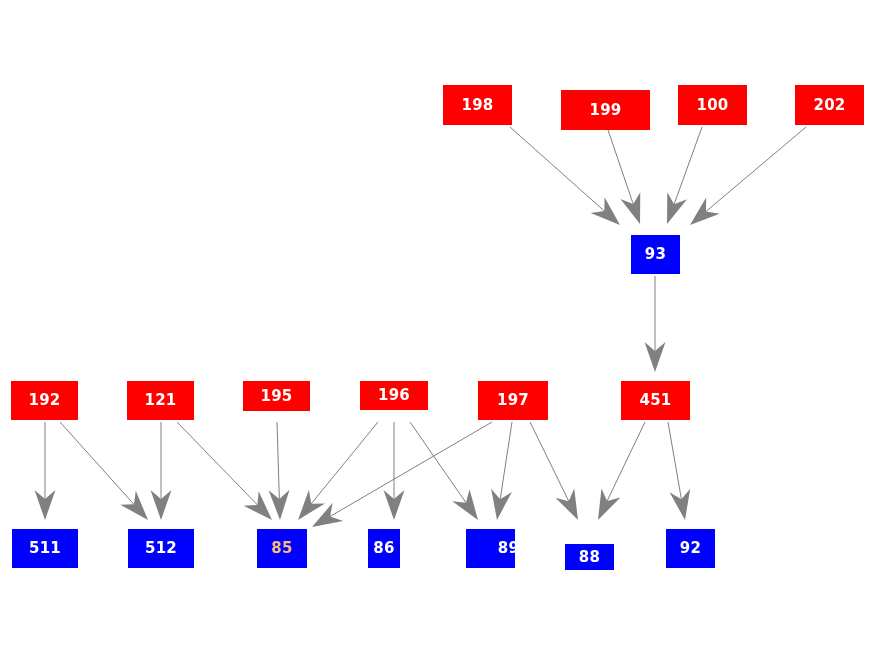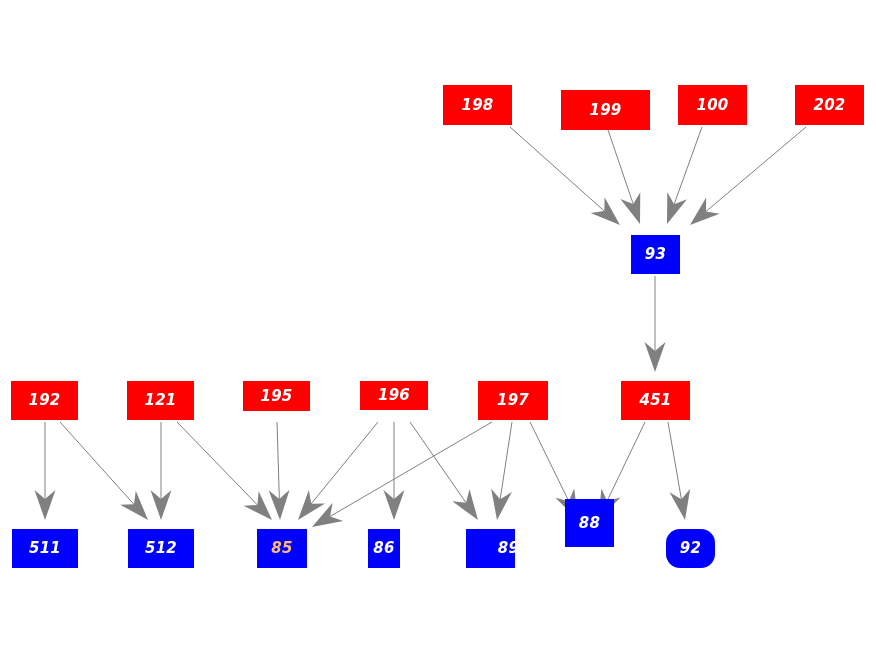--- a/index.html
+++ b/index.html
@@ -9,21 +9,20 @@
   }
   body {
     font-family: "DejaVu Sans", sans-serif;
   }
   #graph-canvas {
     position: relative;
     width: 876px;
     height: 656px;
     background: #ffffff;
     overflow: hidden;
-    font-style: italic;
   }
   #edge-layer {
     position: absolute;
     left: 0;
     top: 0;
     width: 876px;
     height: 656px;
   }
   .node {
     position: absolute;
@@ -164,20 +163,20 @@
       </div>
       <div class="node" style="left: 257px; top: 529px; width: 50px; height: 39px; background: rgb(0, 0, 255); color: #fdba74;">
         <span class="node-label">85</span>
       </div>
       <div class="node" style="left: 368px; top: 529px; width: 32px; height: 39px; background: rgb(0, 0, 255); color: rgb(255, 255, 255);">
         <span class="node-label">86</span>
       </div>
       <div class="node" style="left: 466px; top: 529px; width: 49px; height: 39px; background: rgb(0, 0, 255); color: rgb(255, 255, 255); padding-left: 36px;">
         <span class="node-label">89</span>
       </div>
-      <div class="node" style="left: 565px; top: 499px; width: 49px; height: 48px; background: rgb(0, 0, 255); color: rgb(255, 255, 255);">
+      <div class="node" style="left: 565px; top: 544px; width: 49px; height: 26px; background: rgb(0, 0, 255); color: rgb(255, 255, 255);">
         <span class="node-label">88</span>
       </div>
-      <div class="node" style="left: 666px; top: 529px; width: 49px; height: 39px; background: rgb(0, 0, 255); color: rgb(255, 255, 255); border-radius: 14px;">
+      <div class="node" style="left: 666px; top: 529px; width: 49px; height: 39px; background: rgb(0, 0, 255); color: rgb(255, 255, 255);">
         <span class="node-label">92</span>
       </div>
     </div>
 </div>
 
 </body></html>

